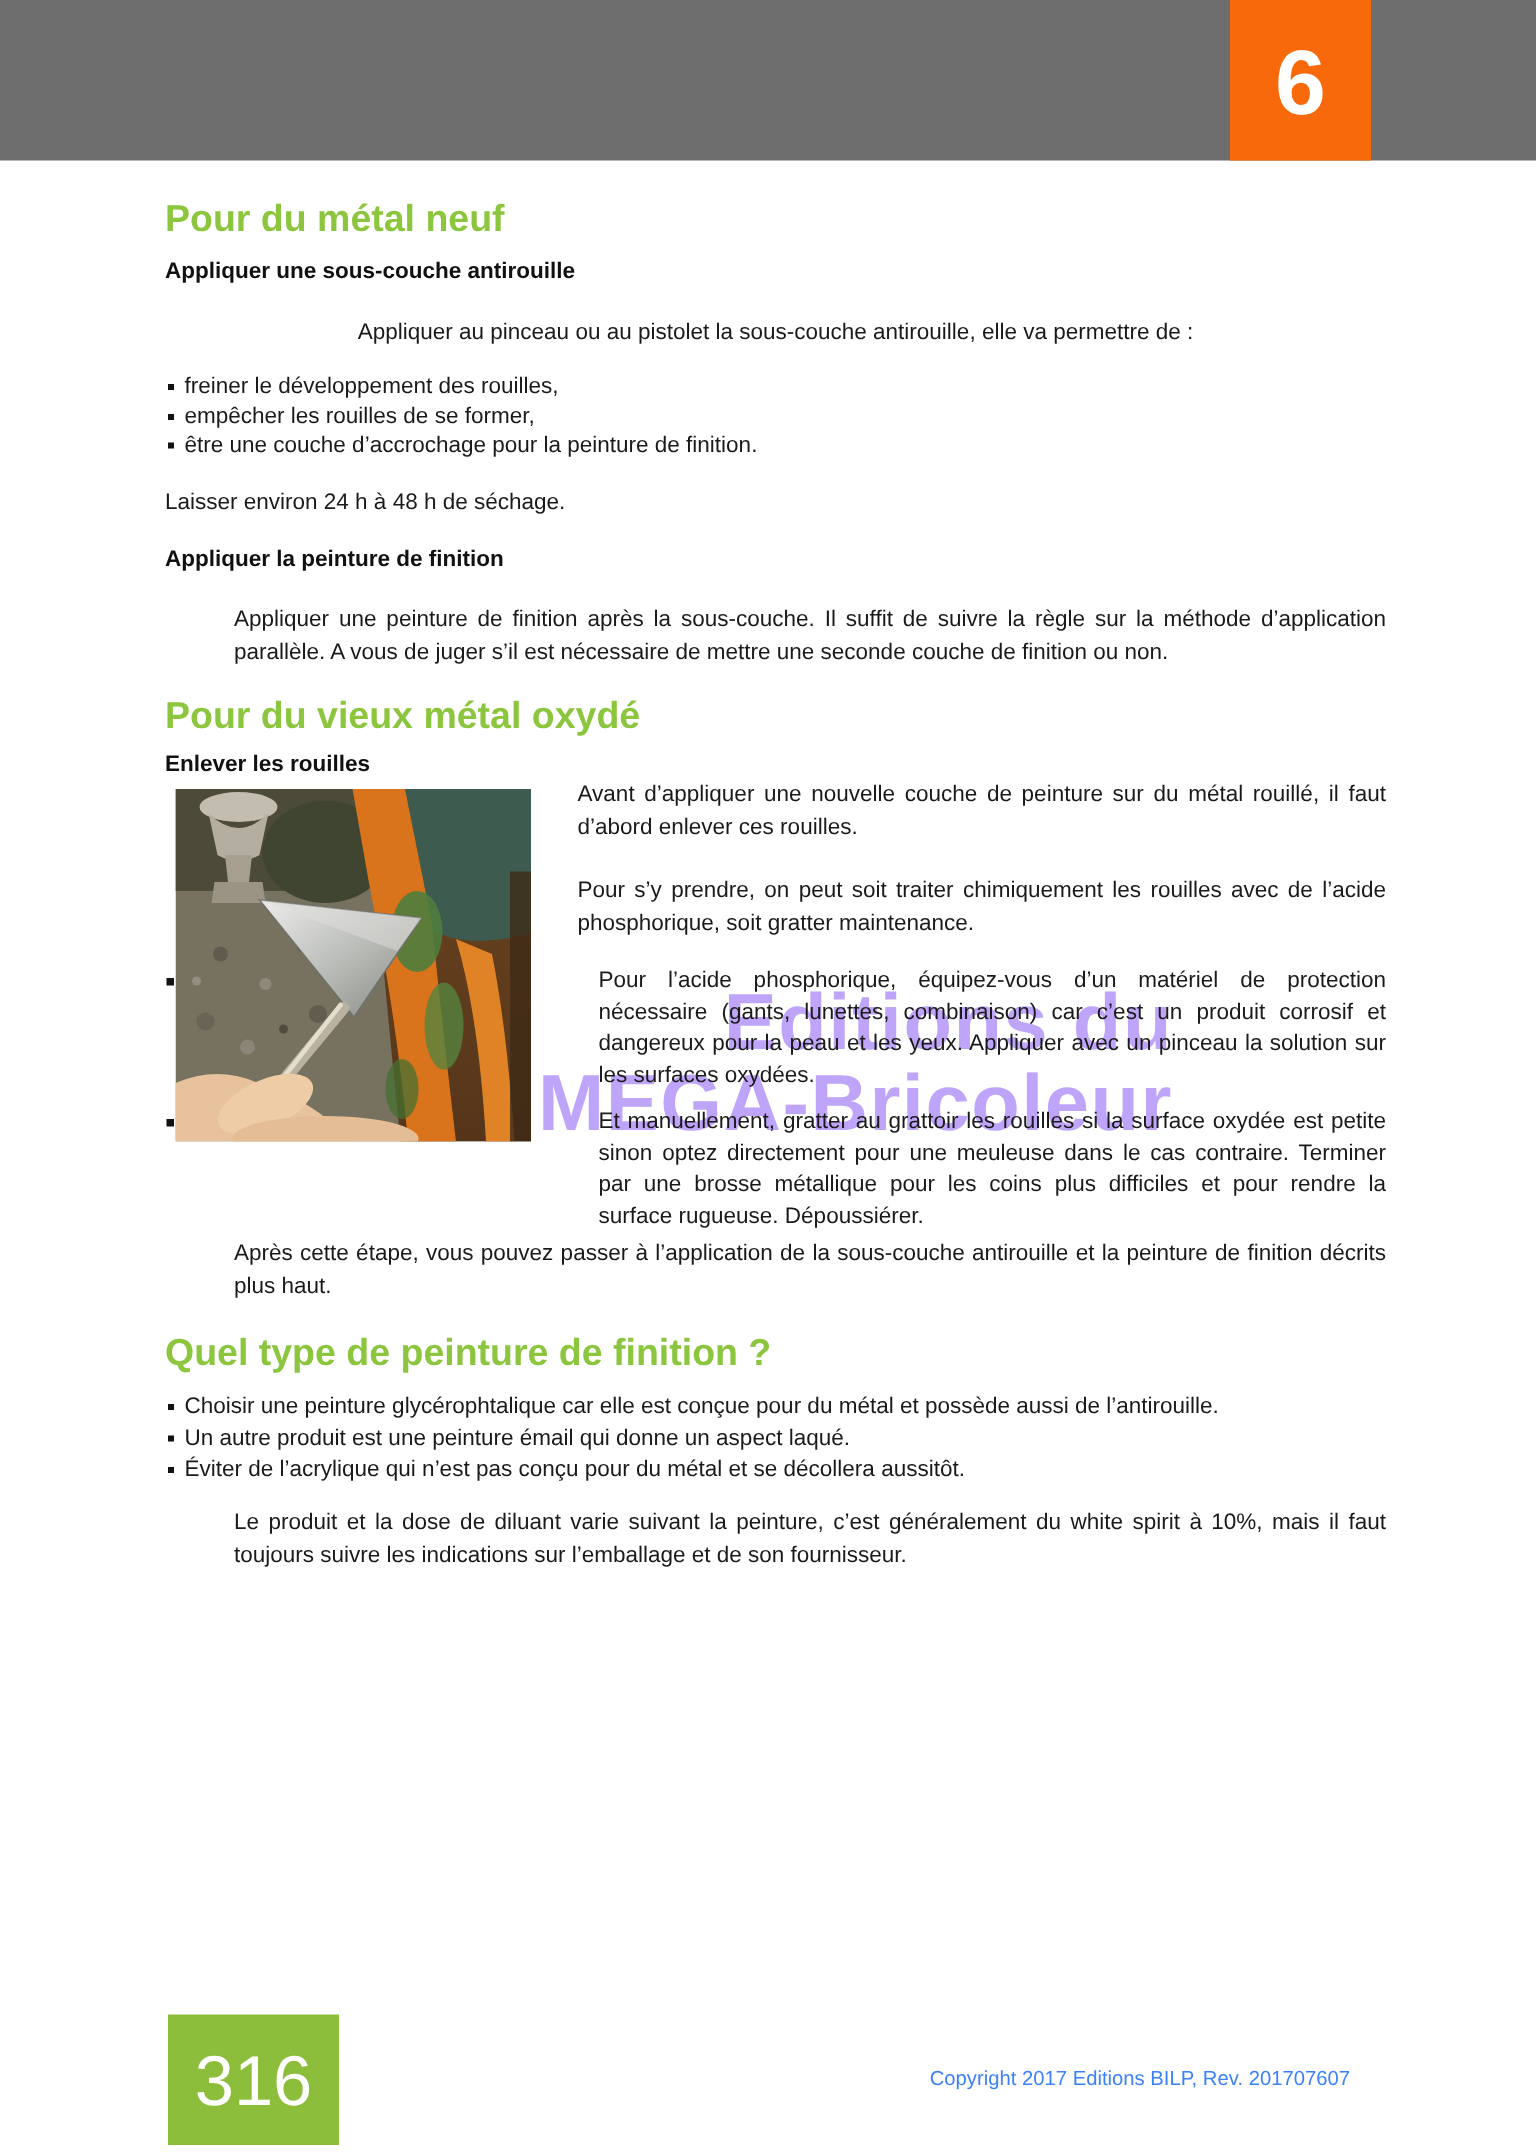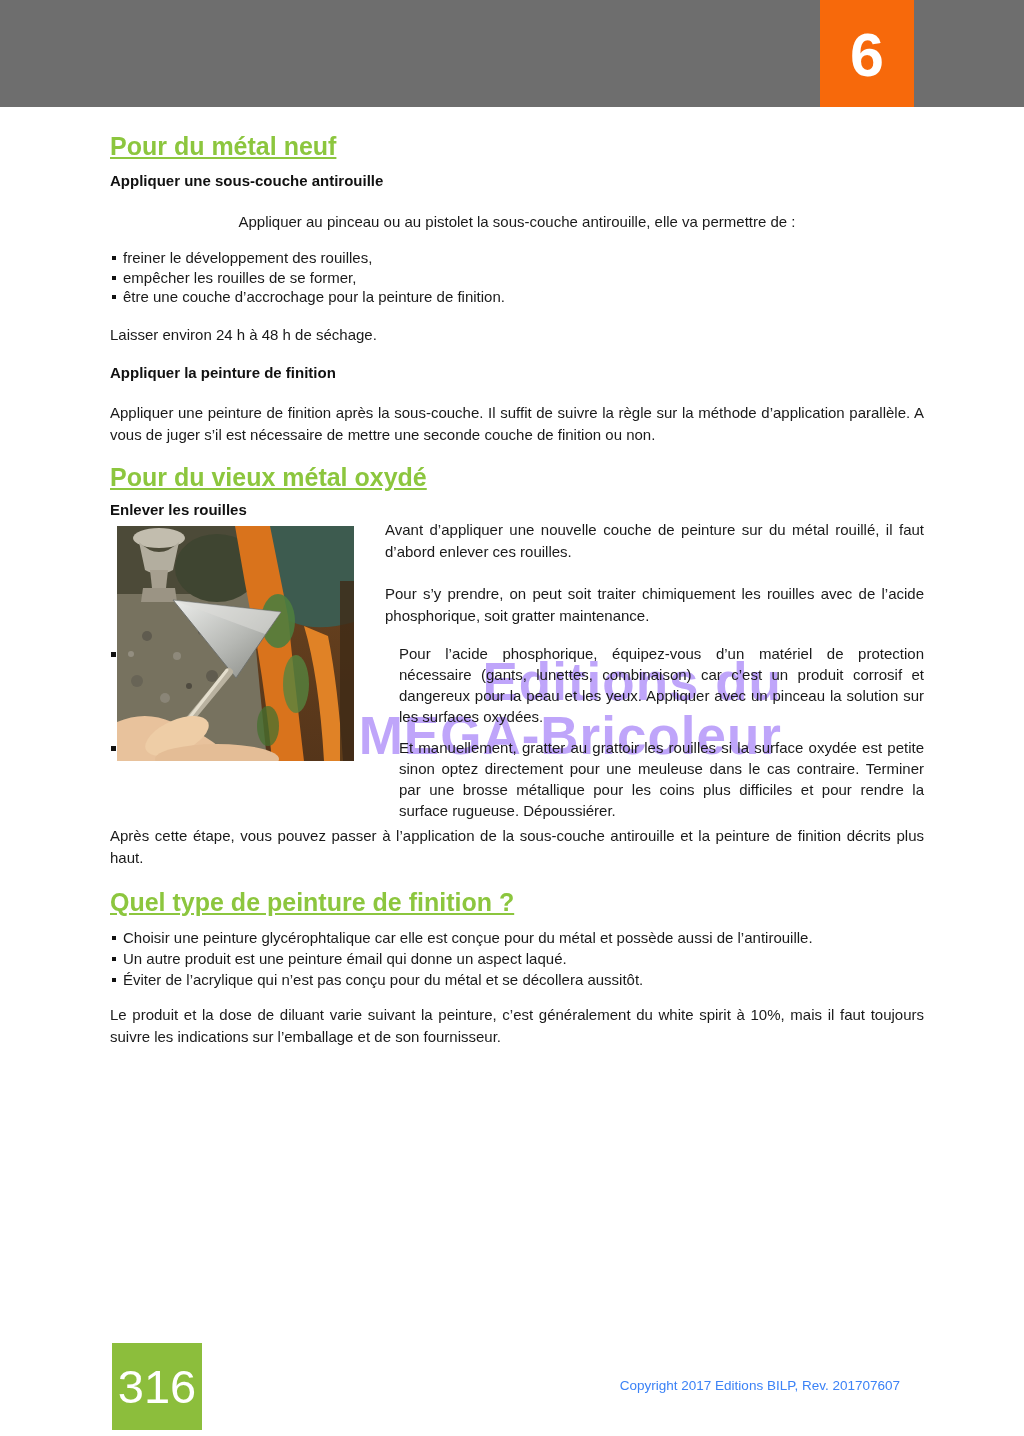--- a/index.html
+++ b/index.html
@@ -14,44 +14,44 @@
   .chapter-num { color:#ffffff; font-size:61px; font-weight:bold; line-height:1; margin-top:4px; }
 
   
   .watermark { position:absolute; left:262px; top:655px; width:520px; z-index:1; text-align:right;
                font-size:53px; line-height:54px; font-weight:bold; letter-spacing:1px;
                color:#8b5cf6; opacity:.55; white-space:nowrap; }
 
   
   .content { position:absolute; top:107px; left:0; width:1024px; z-index:2;
              padding:26px 100px 0 110px; font-size:15px; line-height:22px; }
-  h1 { color:#8CC63E; font-size:25px; line-height:26px; font-weight:bold;text-decoration:underline; }
+  h1 { color:#8CC63E; font-size:25px; line-height:26px; font-weight:bold; }
   h3 { font-size:15px; line-height:19px; font-weight:bold; color:#111; }
-  .just { text-align:justify; }
+  .just { text-align:justify;margin-left:46px; }
 
   .mt12 { margin-top:12px; } .mt15 { margin-top:15px; } .mt21 { margin-top:21px;text-align:center; }
   .mt17 { margin-top:17px; } .mt20 { margin-top:20px; } .mt18 { margin-top:18px; }
   .mt10 { margin-top:10px; } .mt14 { margin-top:14px; } .mt16 { margin-top:16px; }
 
   ul.squares { list-style:none; margin-top:15px; }
   ul.squares li { position:relative; padding-left:13px; line-height:19.5px; }
   ul.squares li::before { content:""; position:absolute; left:2px; top:8px; width:4px; height:4px; background:#111; }
   ul.squares.wide li { line-height:21px; }
   ul.squares.wide li::before { top:9px; }
 
   
   .photo-section { position:relative; margin-top:0; min-height:306px; }
   .photo { position:absolute; left:7px; top:7px; width:237px; height:235px; z-index:2; display:block; }
   .rcol { margin-left:275px; text-align:justify; }
   .rcol.indent { margin-left:289px; line-height:21px; }
   .marker { position:absolute; left:1px; width:5px; height:5px; background:#111; z-index:2; }
   .marker.m1 { top:133px; } .marker.m2 { top:227px; }
 
   
-  .footer-box { position:absolute; left:112px; top:1343px; width:90px; height:87px; background:#8CBE3C;
+  .footer-box { position:absolute; left:112px; top:1343px; width:114px; height:87px; background:#8CBE3C;
                 display:flex; align-items:center; justify-content:center; z-index:3; }
   .footer-num { color:#ffffff; font-size:47px; line-height:1; }
   .copyright { position:absolute; top:1378px; right:124px; font-size:13.5px; color:#3b82f6; z-index:3; }
 </style>
 </head>
 <body>
 
 <div class="page">
 
   <div class="watermark">

